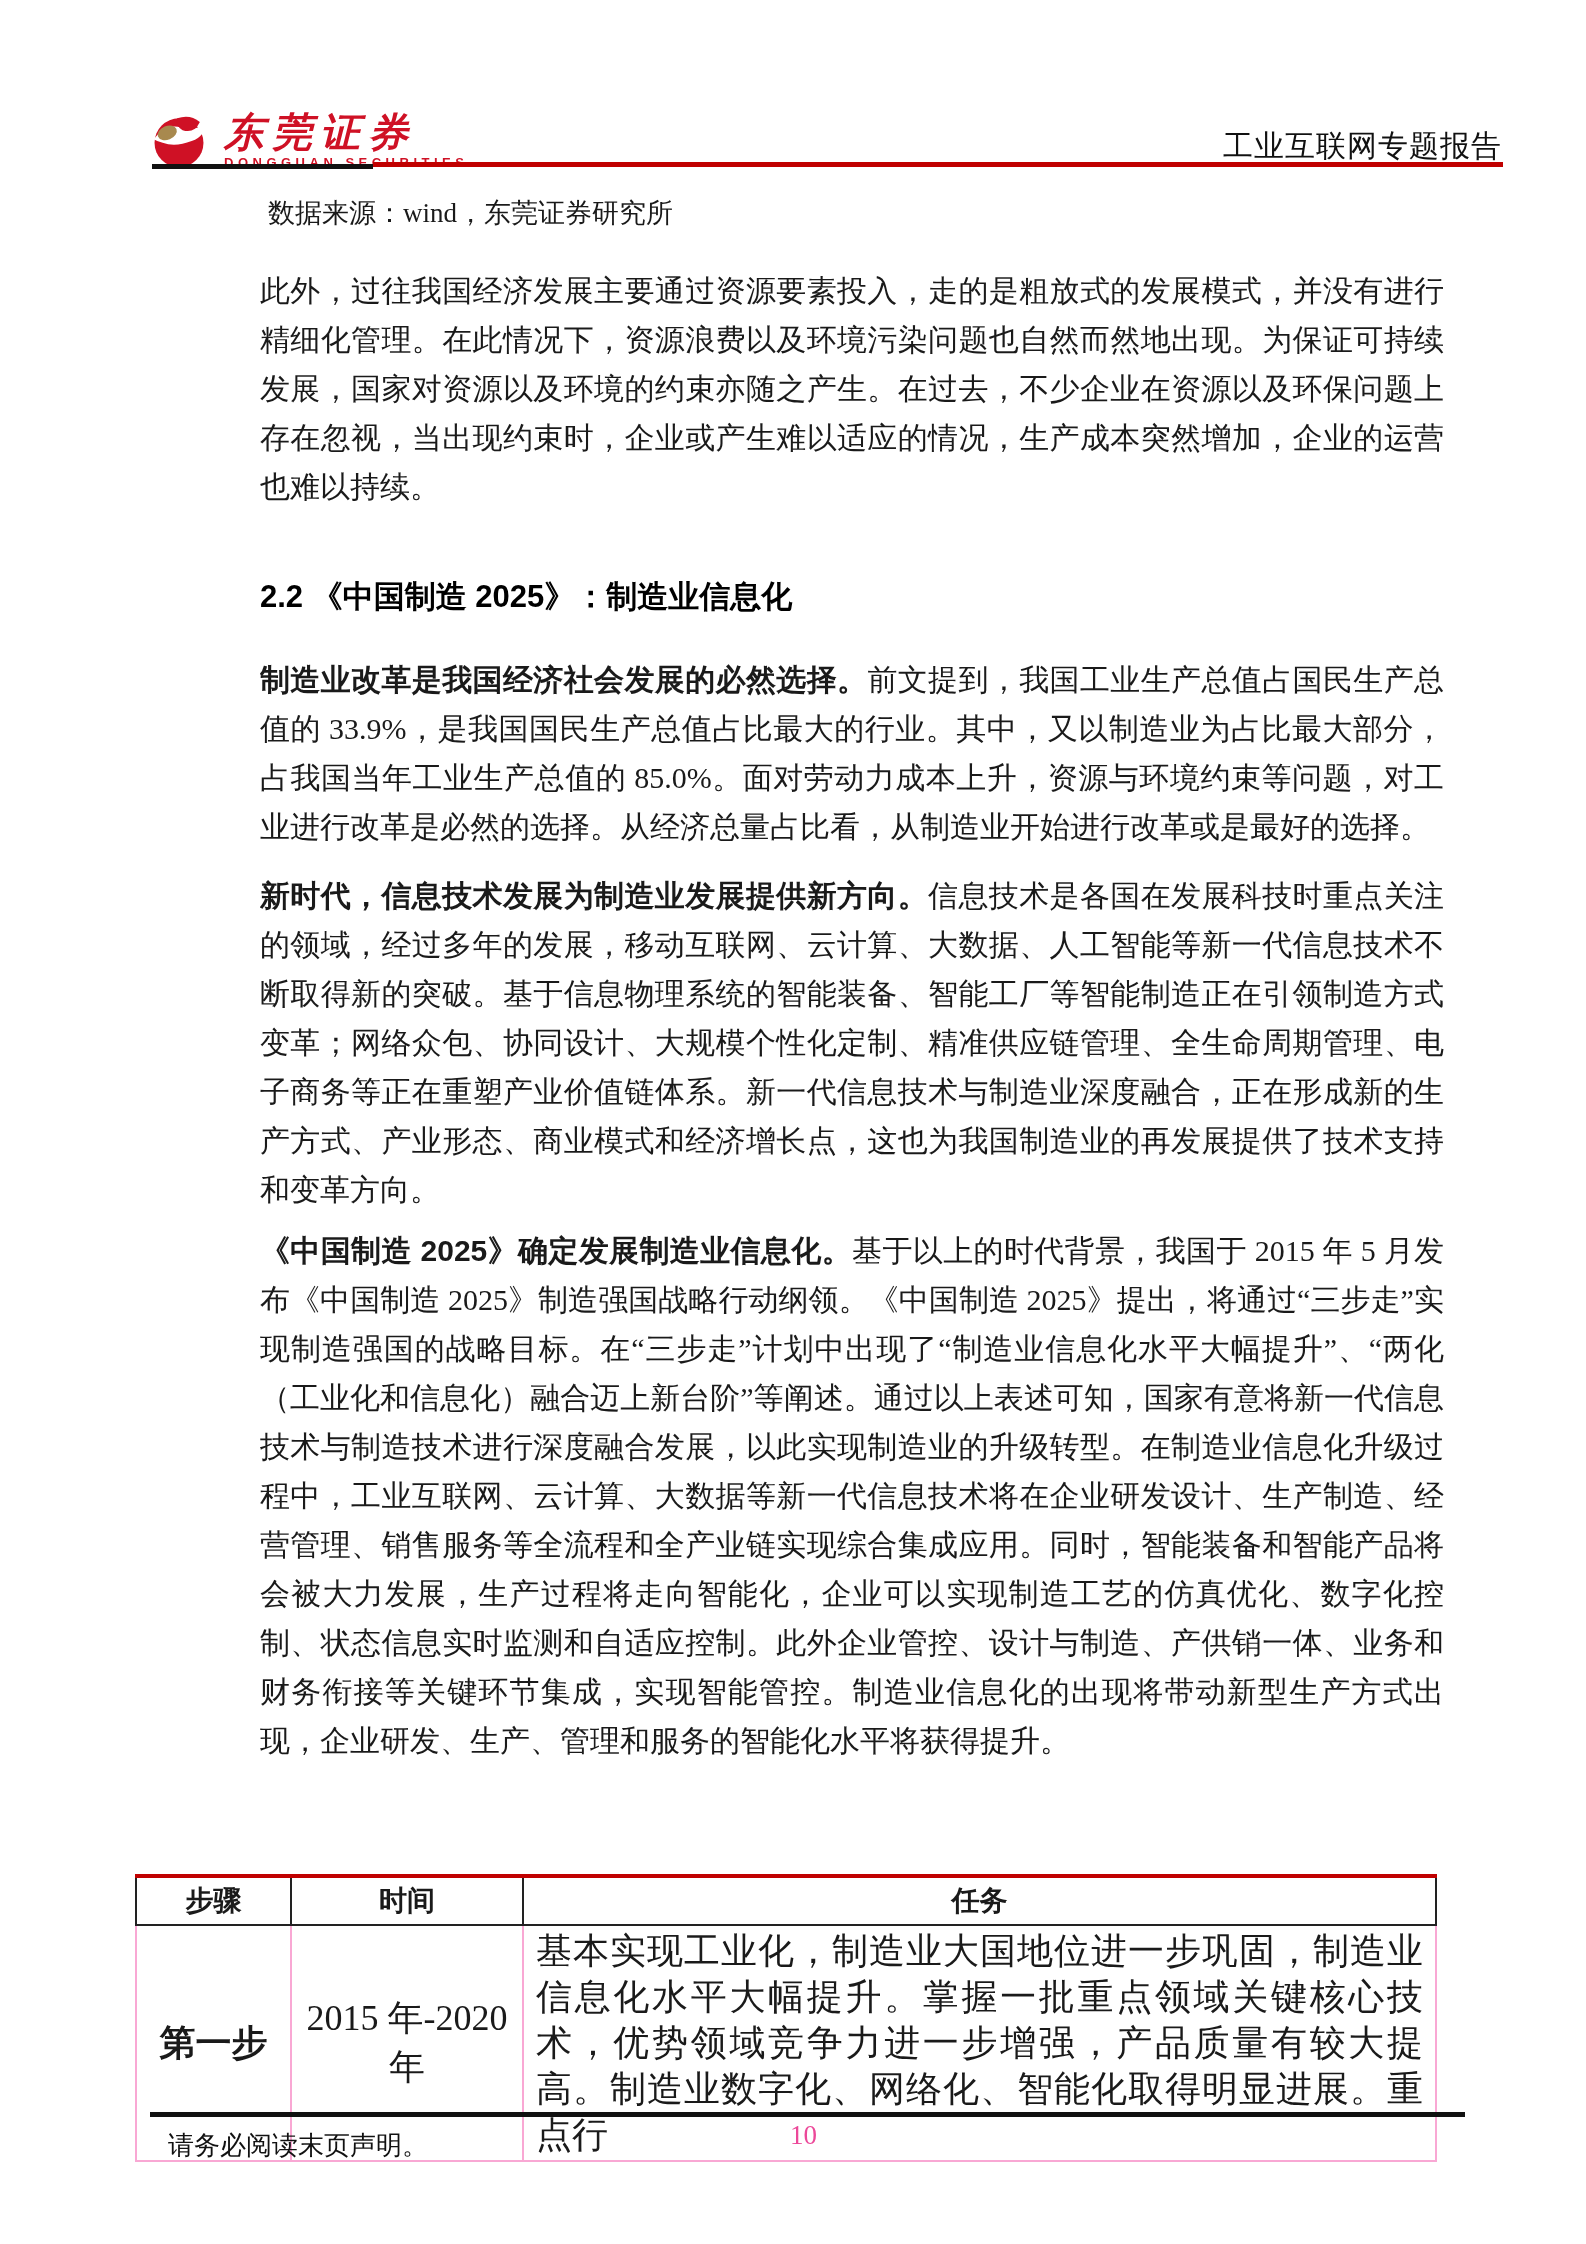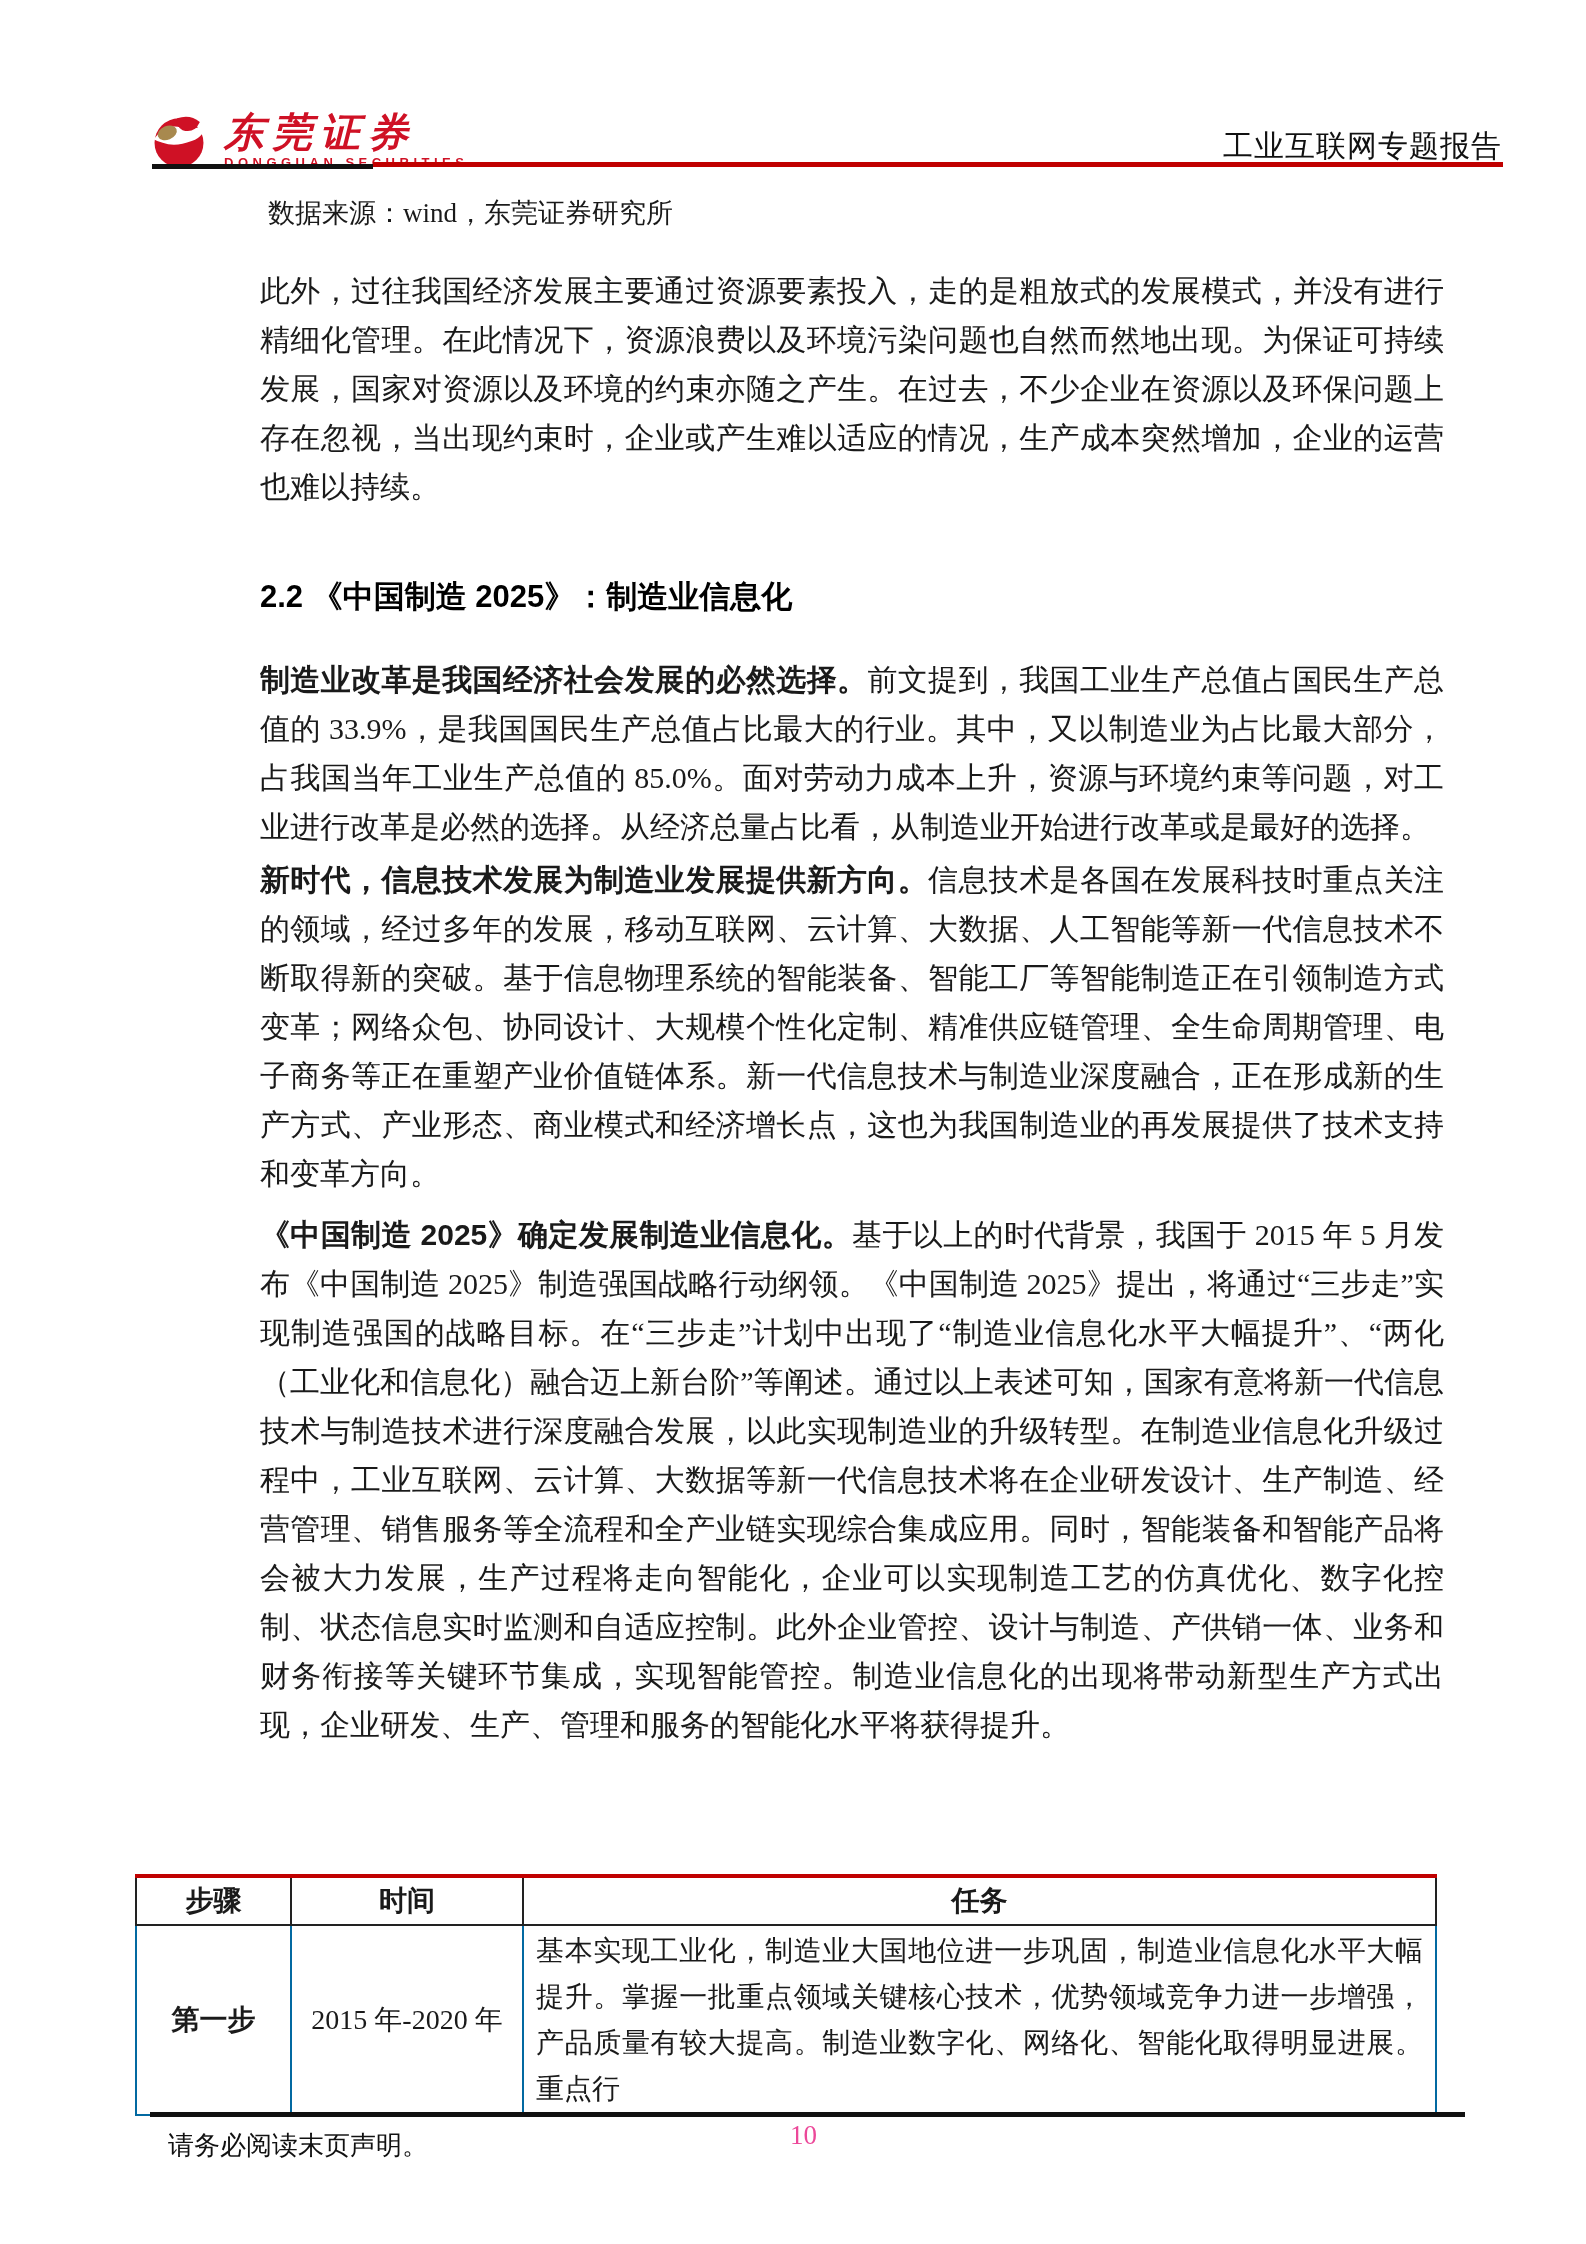--- a/index.html
+++ b/index.html
@@ -41,21 +41,21 @@
     margin:10px 0 0 8px;
     font-size:27px;line-height:36px;color:#1a1a1a;
   }
   .para{
     font-size:30px;line-height:49px;
     text-align:justify;
     margin:0;
   }
   .para.p1{margin-top:35px;}
   .para.p2{margin-top:36px;}
-  .para.p3{margin-top:4px;}
+  .para.p3{margin-top:20px;}
   .para.p4{margin-top:12px;}
   .lead{
     font-family:"Liberation Sans","DejaVu Sans",sans-serif;
     font-weight:bold;
   }
   .sec-heading{
     margin-top:64px;
     font-family:"Liberation Sans","DejaVu Sans",sans-serif;
     font-weight:bold;font-size:31px;line-height:44px;color:#000;
   }
@@ -76,22 +76,22 @@
   table.goals col.c1{width:155px;}
   table.goals col.c2{width:232px;}
   table.goals col.c3{width:913px;}
   table.goals th{
     font-family:"Liberation Sans","DejaVu Sans",sans-serif;
     font-weight:bold;font-size:28px;
     height:44px;text-align:center;vertical-align:middle;
     border:2px solid #222;border-top:none;
   }
   table.goals td{
-    border:2px solid #0369a1;
-    font-size:28px;vertical-align:middle;
+    border:2px solid #f9a8d4;
+    font-size:36px;vertical-align:middle;
   }
   td.cell-step{
     text-align:center;
     font-family:"Liberation Sans","DejaVu Sans",sans-serif;
     font-weight:bold;
   }
   td.cell-time{text-align:center;border-radius:28px;}
   td.cell-task{
     text-align:justify;line-height:46px;padding:2px 12px;
   }

